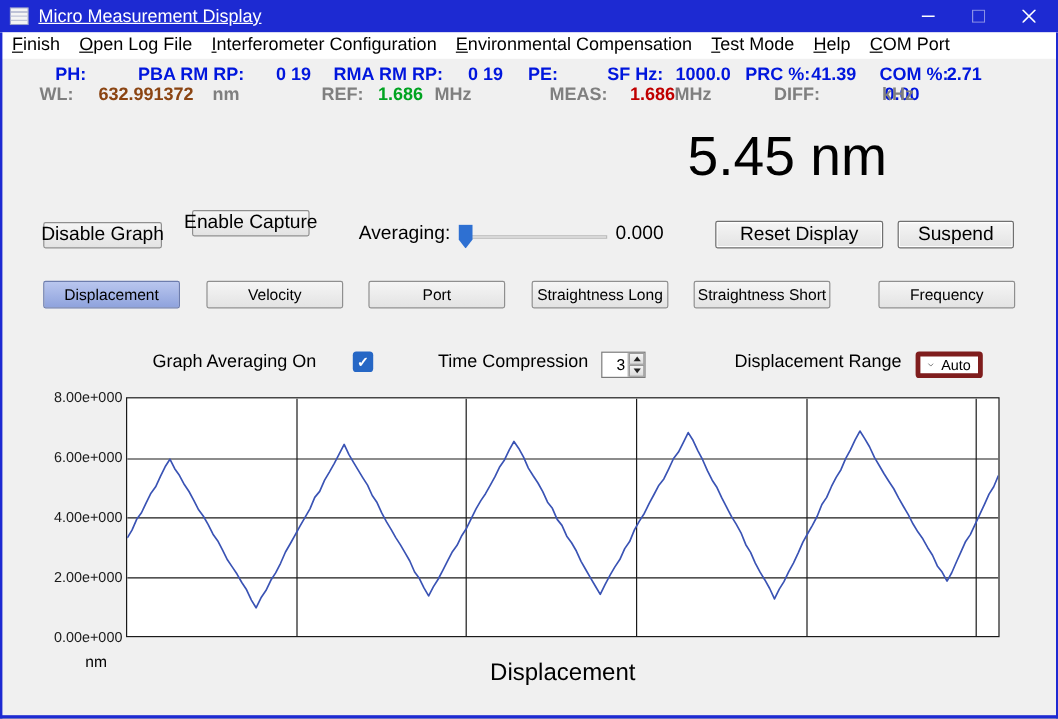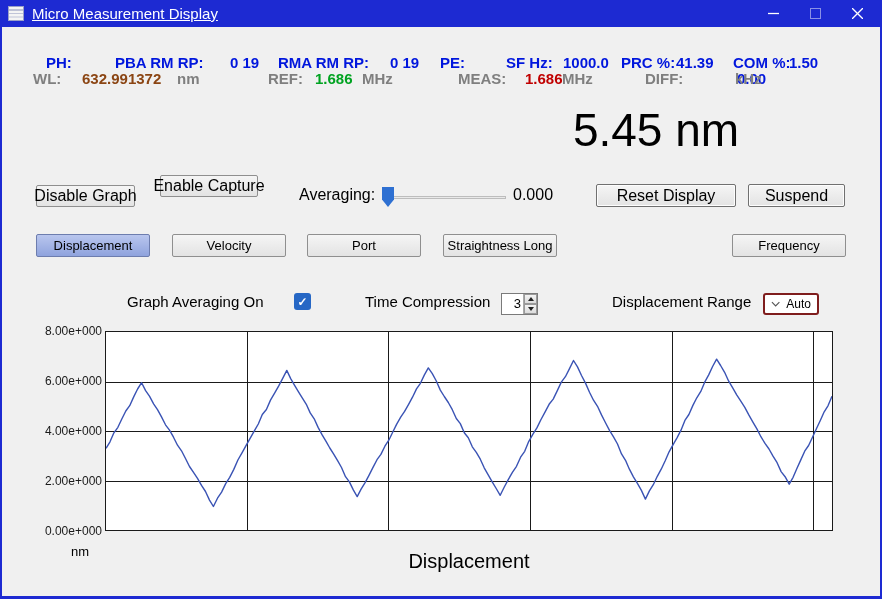--- a/index.html
+++ b/index.html
@@ -83,21 +83,21 @@
     position:absolute;left:294px;top:293px;width:17px;height:17px;background:#2667c5;border-radius:3px;
     display:flex;align-items:center;justify-content:center;color:#fff;font-size:12px;font-weight:bold;cursor:default;
   }
   .spinner{position:absolute;left:501px;top:293px;width:37px;height:22px;border:1px solid #7a7a7a;background:#fff;display:flex;}
   .spin-field{flex:1;font-size:13px;color:#000;text-align:right;line-height:20px;padding-right:2px;}
   .spin-arrows{width:14px;display:flex;flex-direction:column;border-left:1px solid #aaa;}
   .spin-btn{flex:1;background:linear-gradient(#f4f4f4,#dcdcdc);border:1px solid #9a9a9a;display:flex;align-items:center;justify-content:center;cursor:default;}
   .tri-up{width:0;height:0;border-left:3px solid transparent;border-right:3px solid transparent;border-bottom:4px solid #222;}
   .tri-down{width:0;height:0;border-left:3px solid transparent;border-right:3px solid transparent;border-top:4px solid #222;}
   .dropdown{
-    position:absolute;left:763px;top:293px;width:56px;height:22px;border:2px solid #7f1d1d;border-radius:3px;background:#fff;
+    position:absolute;left:763px;top:293px;width:56px;height:22px;border:4px solid #7f1d1d;border-radius:3px;background:#fff;
     display:flex;align-items:center;padding:0 6px;gap:6px;cursor:default;
   }
   .dd-value{font-size:12px;color:#000;}
 
   
   .plot{position:absolute;left:105px;top:331px;width:728px;height:200px;background:#ffffff;border:1px solid #1a1a1a;}
   .plot svg{position:absolute;left:0;top:0;}
   .ytick{position:absolute;left:40px;width:62px;font-size:12px;color:#1a1a1a;text-align:right;white-space:nowrap;}
   #yt-0{top:324px;} #yt-1{top:374px;} #yt-2{top:424px;} #yt-3{top:474px;} #yt-4{top:524px;}
   .axis-unit{position:absolute;left:71px;top:544px;font-size:13px;color:#000;}
@@ -129,34 +129,43 @@
       </div>
       <div class="winbtn">
         <svg width="11" height="11" viewBox="0 0 11 11">
             <line x1="0" y1="0" x2="11" y2="11" stroke="#ffffff" stroke-width="1.3"></line>
             <line x1="11" y1="0" x2="0" y2="11" stroke="#ffffff" stroke-width="1.3"></line>
           </svg>
       </div>
     </div>
   </div>
 
+  <div class="menubar">
+    <span class="menu-item"><u>F</u>inish</span>
+    <span class="menu-item"><u>O</u>pen Log File</span>
+    <span class="menu-item"><u>I</u>nterferometer Configuration</span>
+    <span class="menu-item"><u>E</u>nvironmental Compensation</span>
+    <span class="menu-item"><u>T</u>est Mode</span>
+    <span class="menu-item"><u>H</u>elp</span>
+    <span class="menu-item"><u>C</u>OM Port</span>
+  </div>
 
   <div class="status">
     <span class="r1 blue s-ph">PH:</span>
     <span class="r1 blue s-pba">PBA RM RP:</span>
     <span class="r1 blue s-pbav">0 19</span>
     <span class="r1 blue s-rma">RMA RM RP:</span>
     <span class="r1 blue s-rmav">0 19</span>
     <span class="r1 blue s-pe">PE:</span>
     <span class="r1 blue s-sf">SF Hz:</span>
     <span class="r1 blue s-sfv">1000.0</span>
     <span class="r1 blue s-prc">PRC %:</span>
     <span class="r1 blue s-prcv">41.39</span>
     <span class="r1 blue s-com">COM %:</span>
-    <span class="r1 blue s-comv">1.50</span>
+    <span class="r1 blue s-comv">2.71</span>
 
     <span class="r2 gray s-wl">WL:</span>
     <span class="r2 brown s-wlv">632.991372</span>
     <span class="r2 gray s-wlu">nm</span>
     <span class="r2 gray s-ref">REF:</span>
     <span class="r2 green s-refv">1.686</span>
     <span class="r2 gray s-refu">MHz</span>
     <span class="r2 gray s-meas">MEAS:</span>
     <span class="r2 red s-measv">1.686</span>
     <span class="r2 gray s-measu">MHz</span>
@@ -175,20 +184,21 @@
     <div class="slider-thumb"></div>
   </div>
   <span class="avg-value">0.000</span>
   <button class="btn" id="btn-reset">Reset Display</button>
   <button class="btn" id="btn-suspend">Suspend</button>
 
   <button class="tab selected" id="tab-0">Displacement</button>
   <button class="tab" id="tab-1">Velocity</button>
   <button class="tab" id="tab-2">Port</button>
   <button class="tab" id="tab-3">Straightness Long</button>
+  <button class="tab" id="tab-4">Straightness Short</button>
   <button class="tab" id="tab-5">Frequency</button>
 
   <span class="gc-label" id="gc-avg">Graph Averaging On</span>
   <div class="checkbox">
     <span>✓</span>
   </div>
   <span class="gc-label" id="gc-time">Time Compression</span>
   <div class="spinner">
     <div class="spin-field">3</div>
     <div class="spin-arrows">

